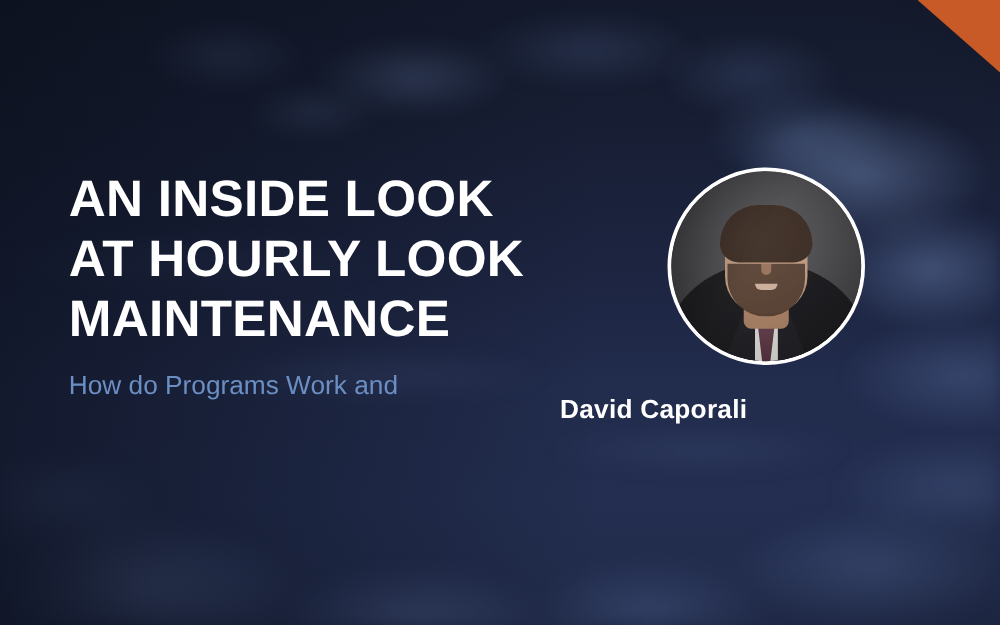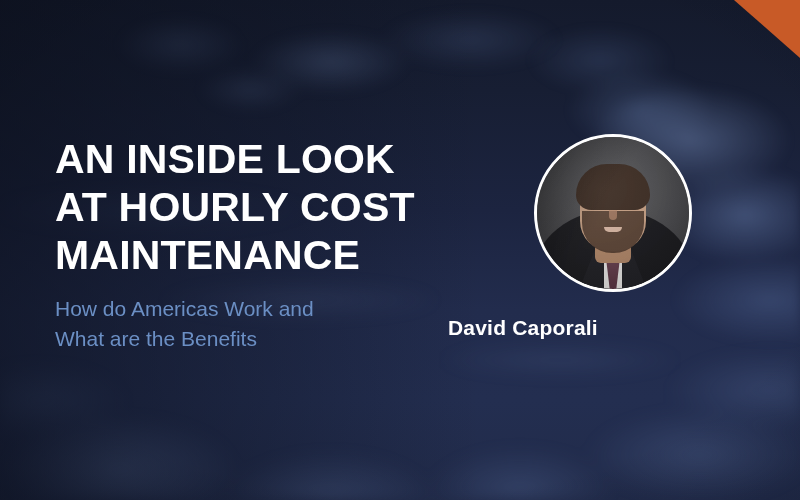--- a/index.html
+++ b/index.html
@@ -313,27 +313,26 @@
   <div class="bg-layer" id="bg-clouds-a"></div>
   <div class="bg-layer" id="bg-clouds-b"></div>
   <div class="bg-layer" id="bg-clouds-c"></div>
   <div class="bg-layer" id="bg-wisps"></div>
   <div class="bg-layer" id="bg-vignette"></div>
 
   <div id="corner-accent"></div>
 
   <div id="headline-block">
     <span class="headline-line">AN INSIDE LOOK</span>
-    <span class="headline-line">AT HOURLY COST</span>
+    <span class="headline-line">AT HOURLY LOOK</span>
     <span class="headline-line">MAINTENANCE</span>
   </div>
 
   <div id="subhead-block">
-    <span class="subhead-line">How do Americas Work and</span>
-    <span class="subhead-line">What are the Benefits</span>
+    <span class="subhead-line">How do Programs Work and</span>
   </div>
 
   <div id="portrait-wrap">
     <div id="portrait-photo">
       <div class="p-shoulders"></div>
       <div class="p-shirt"></div>
       <div class="p-tie"></div>
       <div class="p-lapel-l"></div>
       <div class="p-lapel-r"></div>
       <div class="p-neck"></div>

